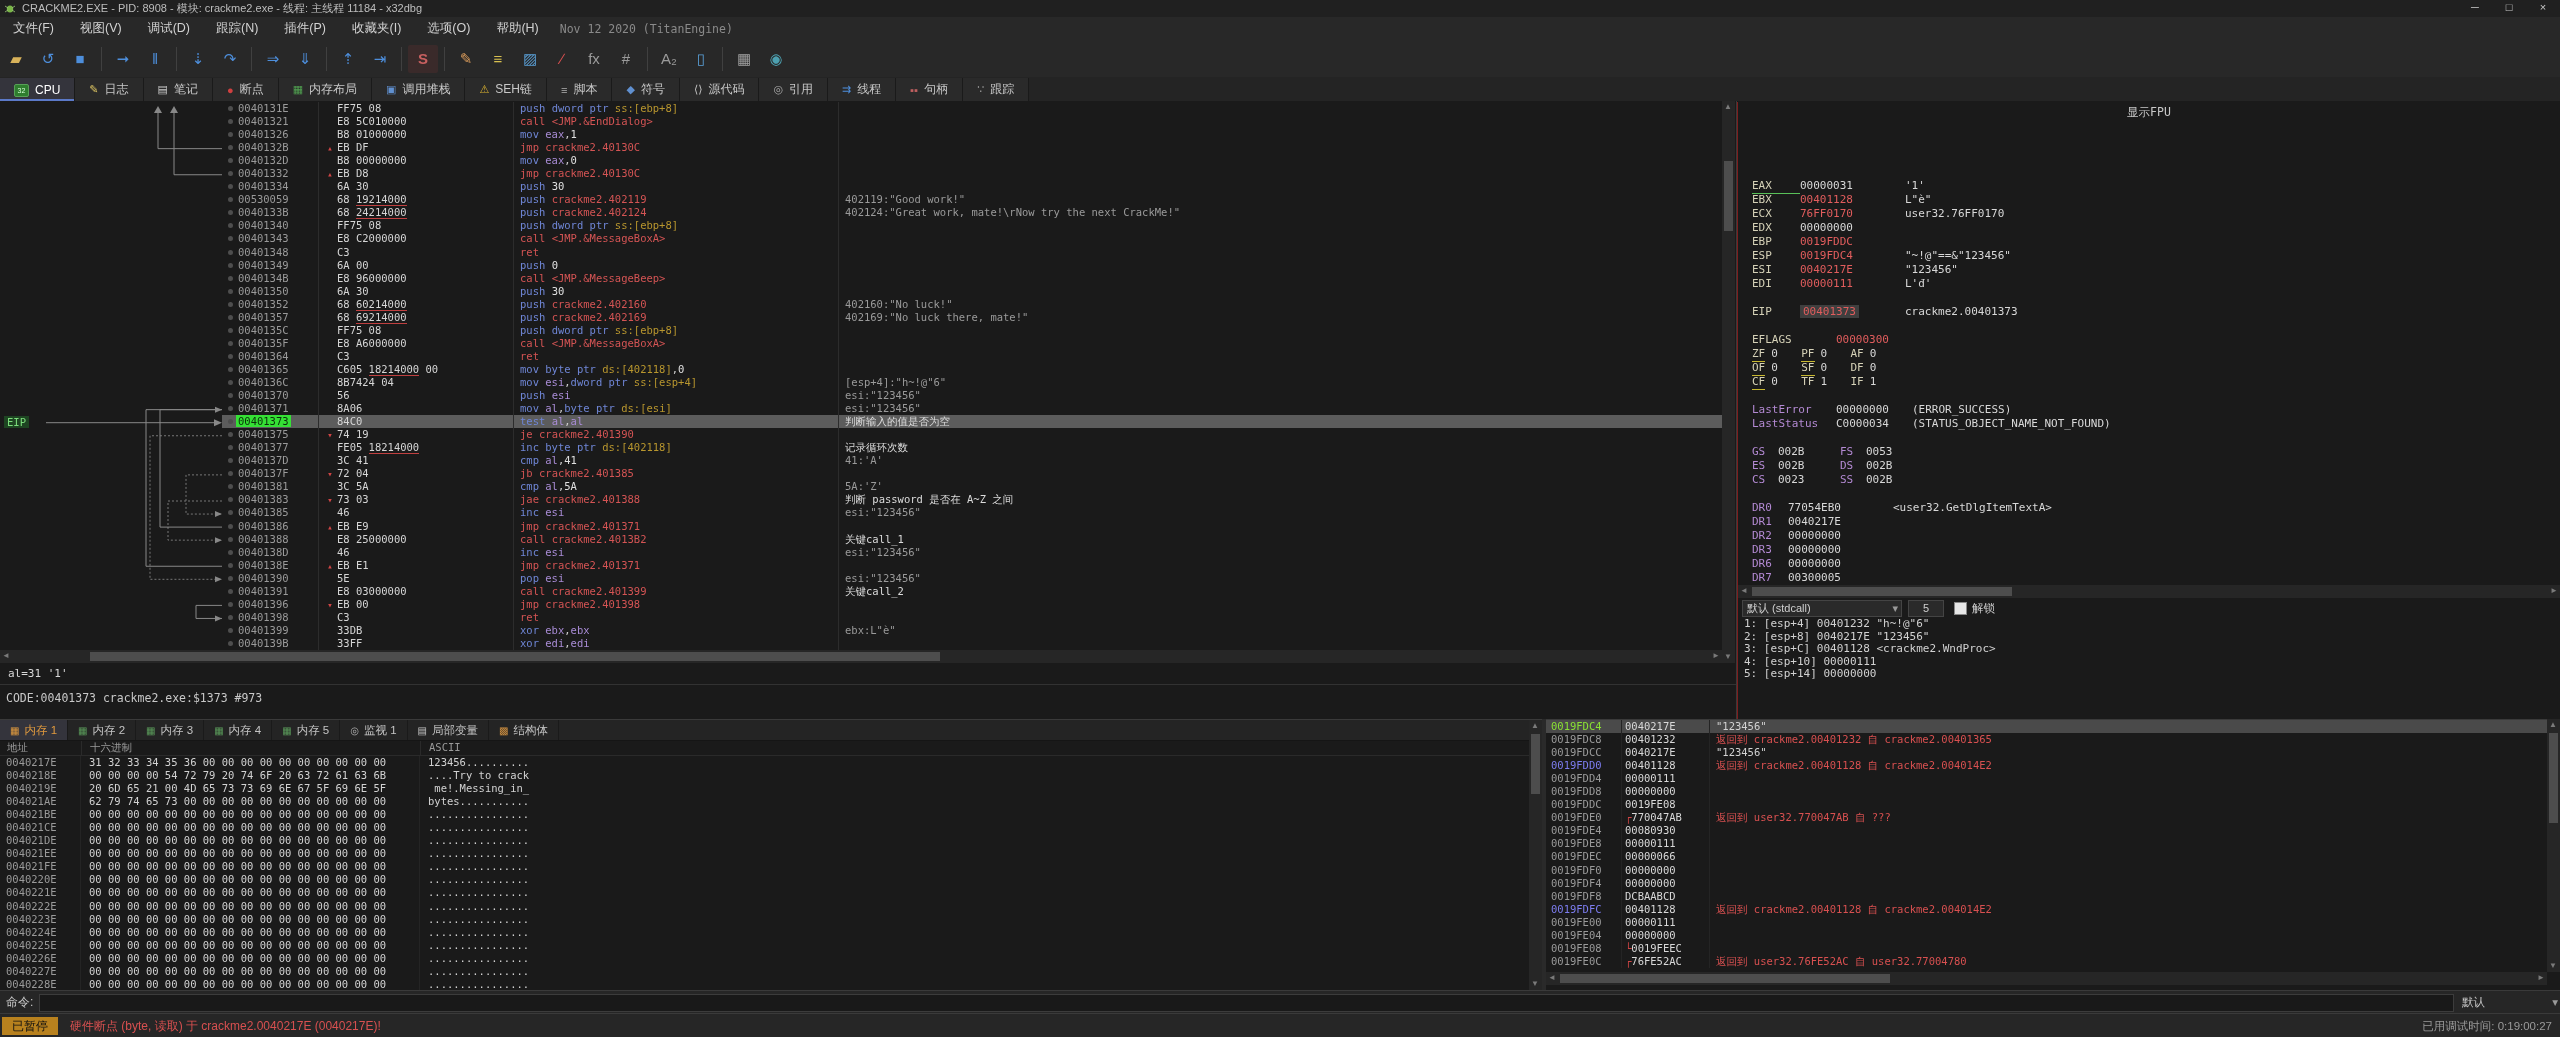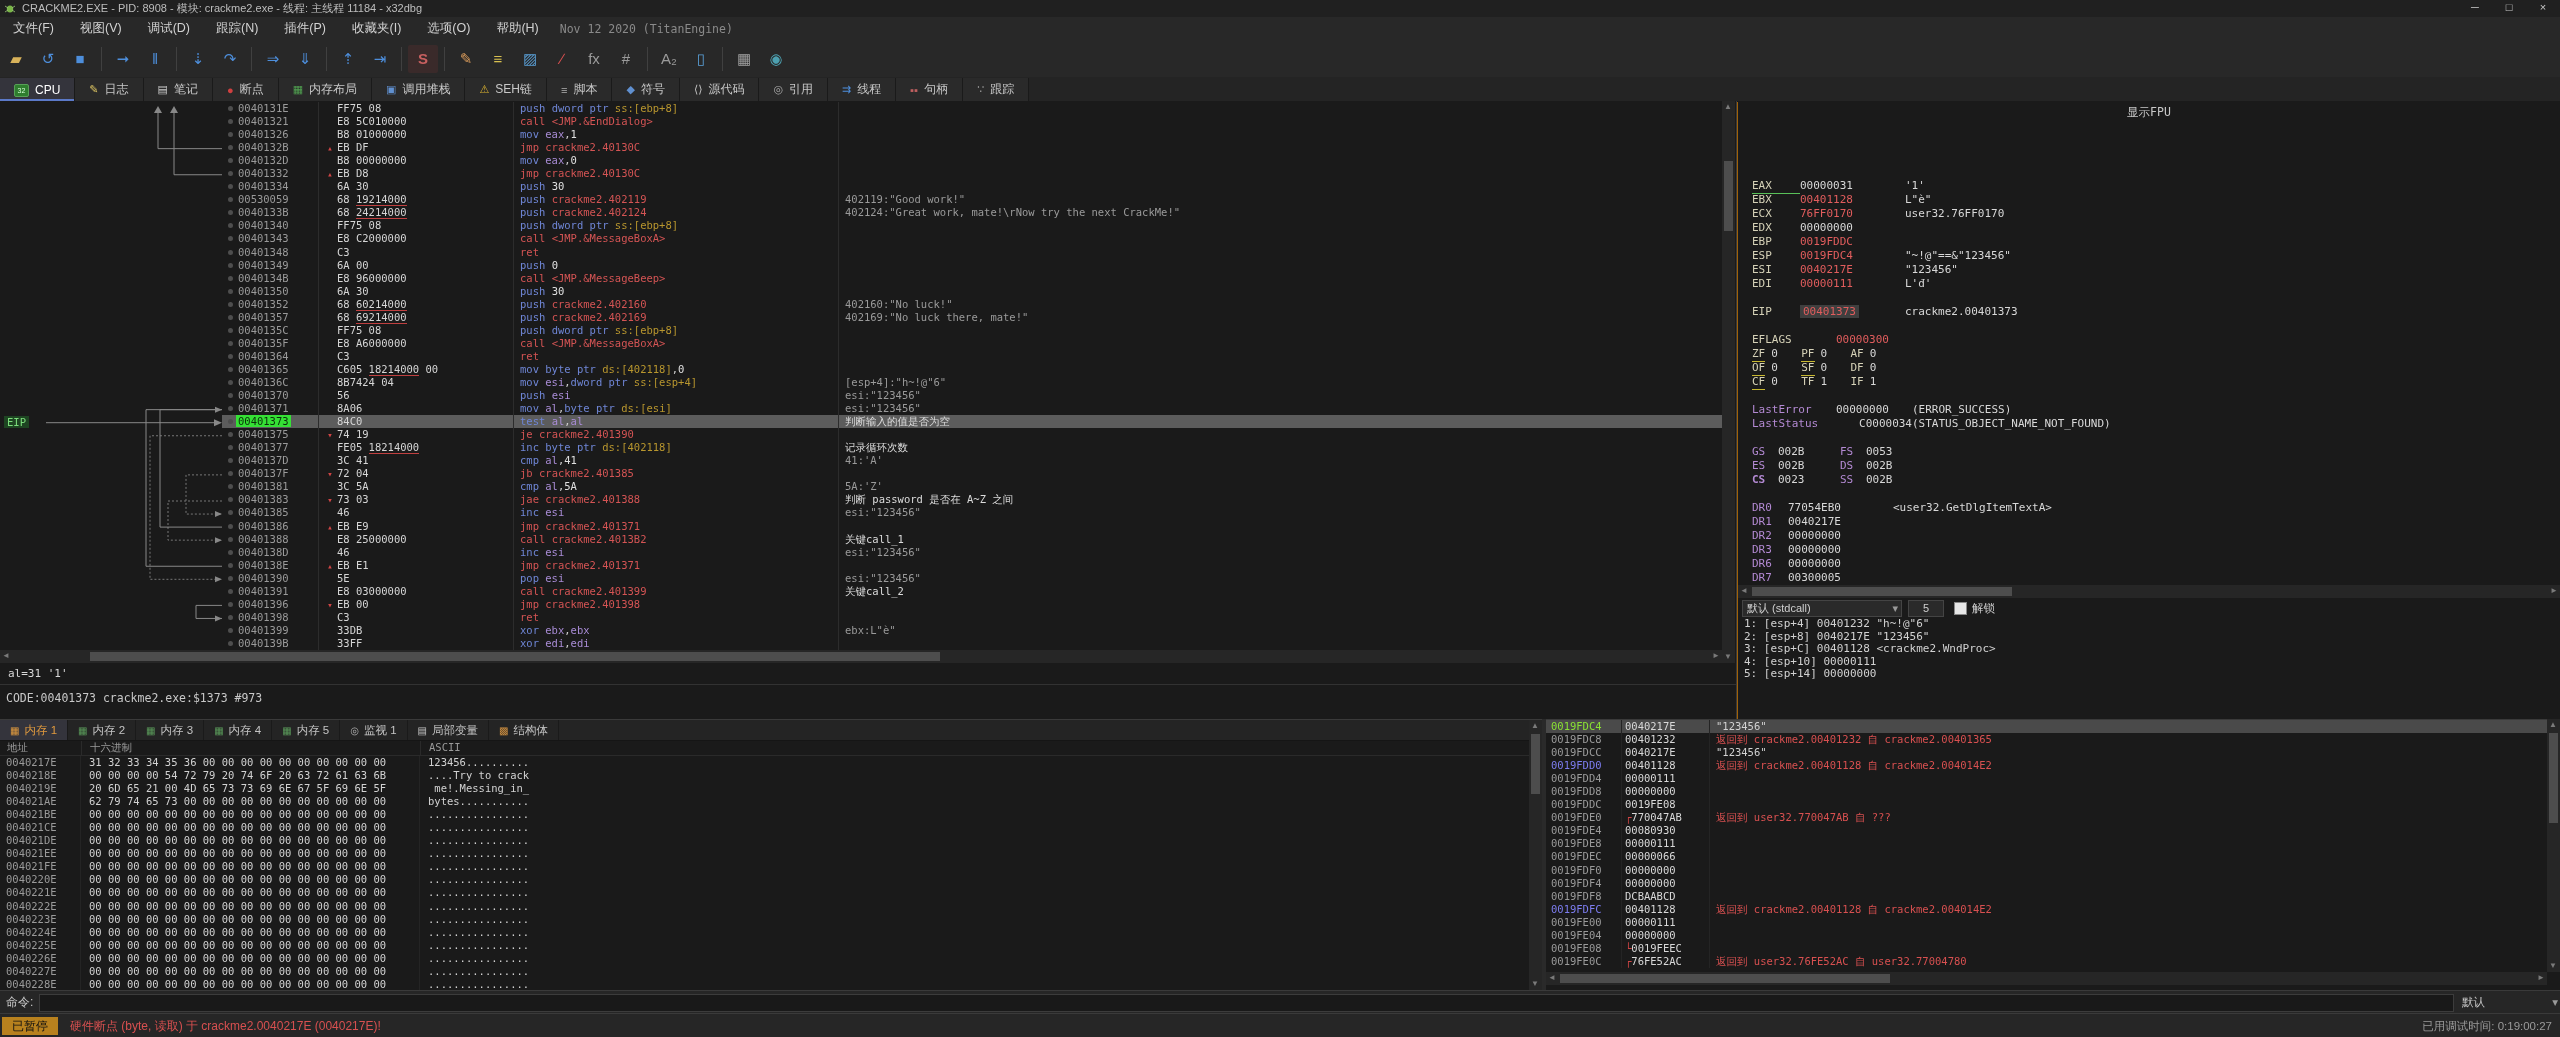--- a/index.html
+++ b/index.html
@@ -1,16 +1,16 @@
 <!DOCTYPE html>
 <html><head>
 <meta charset="utf-8">
 <style>
   html,body{margin:0;padding:0;background:#111;}
-  #root{position:relative;width:2560px;height:1037px;background:#a16207;overflow:hidden;
+  #root{position:relative;width:2560px;height:1037px;background:#7f1d1d;overflow:hidden;
         font-family:"Liberation Sans",sans-serif;color:#cfcfcf;}
 
   
   #titlebar{position:absolute;left:0;top:0;width:2560px;height:17px;background:#202020;
             display:flex;align-items:center;border-bottom:1px solid #161616;}
   #app-icon{width:12px;height:10px;margin:0 6px 0 4px;}
   #title-text{font-size:11px;color:#bdbdbd;}
   #win-controls{position:absolute;right:0;top:0;height:17px;display:flex;}
   .winbtn{width:34px;height:17px;text-align:center;line-height:15px;font-size:11px;color:#c8c8c8;}
 
@@ -696,25 +696,25 @@
         <div class="rline"><span class="rn ">EDI</span><span class="rv chg">00000111</span><span class="ra ">L'đ'</span></div>
         <div class="gap"></div>
         <div class="rline"><span class="rn">EIP</span><span class="rv"><span class="eipbox chg">00401373</span></span><span class="ra chg">crackme2.00401373</span></div>
         <div class="gap"></div>
         <div class="rline"><span class="rn" style="width:84px;">EFLAGS</span><span class="rv chg">00000300</span></div>
         <div class="rline"><span class="fn un-y">ZF</span><span class="fv">0</span><span class="fn un-y">PF</span><span class="fv">0</span><span class="fn ">AF</span><span class="fv">0</span></div>
         <div class="rline"><span class="fn un-y">OF</span><span class="fv">0</span><span class="fn un-y">SF</span><span class="fv">0</span><span class="fn ">DF</span><span class="fv">0</span></div>
         <div class="rline"><span class="fn un-y">CF</span><span class="fv">0</span><span class="fn ">TF</span><span class="fv">1</span><span class="fn ">IF</span><span class="fv">1</span></div>
         <div class="gap"></div>
         <div class="rline"><span class="rl" style="display:inline-block;width:84px;">LastError</span><span class="rv" style="min-width:76px;">00000000</span><span class="ra">(ERROR_SUCCESS)</span></div>
-        <div class="rline"><span class="rl" style="display:inline-block;width:84px;">LastStatus</span><span class="rv" style="min-width:76px;text-align:right;">C0000034</span><span class="ra">(STATUS_OBJECT_NAME_NOT_FOUND)</span></div>
+        <div class="rline"><span class="rl" style="display:inline-block;width:84px;">LastStatus</span><span class="rv" style="min-width:76px;">C0000034</span><span class="ra">(STATUS_OBJECT_NAME_NOT_FOUND)</span></div>
         <div class="gap"></div>
         <div class="rline"><span class="rl" style="display:inline-block;width:26px;">GS</span><span class="fv" style="width:62px;">002B</span><span class="rl" style="display:inline-block;width:26px;">FS</span><span class="fv" style="width:62px;">0053</span></div>
         <div class="rline"><span class="rl" style="display:inline-block;width:26px;">ES</span><span class="fv" style="width:62px;">002B</span><span class="rl" style="display:inline-block;width:26px;">DS</span><span class="fv" style="width:62px;">002B</span></div>
-        <div class="rline"><span class="rl" style="display:inline-block;width:26px;font-weight:bold;">CS</span><span class="fv" style="width:62px;">0023</span><span class="rl" style="display:inline-block;width:26px;">SS</span><span class="fv" style="width:62px;">002B</span></div>
+        <div class="rline"><span class="rl" style="display:inline-block;width:26px;">CS</span><span class="fv" style="width:62px;">0023</span><span class="rl" style="display:inline-block;width:26px;">SS</span><span class="fv" style="width:62px;">002B</span></div>
         <div class="gap"></div>
         <div class="rline"><span class="rl" style="display:inline-block;width:36px;">DR0</span><span class="rv">77054EB0</span><span class="ra chg">&lt;user32.GetDlgItemTextA&gt;</span></div>
         <div class="rline"><span class="rl" style="display:inline-block;width:36px;">DR1</span><span class="rv">0040217E</span><span class="ra chg"></span></div>
         <div class="rline"><span class="rl" style="display:inline-block;width:36px;">DR2</span><span class="rv">00000000</span><span class="ra chg"></span></div>
         <div class="rline"><span class="rl" style="display:inline-block;width:36px;">DR3</span><span class="rv">00000000</span><span class="ra chg"></span></div>
         <div class="rline"><span class="rl" style="display:inline-block;width:36px;">DR6</span><span class="rv">00000000</span><span class="ra chg"></span></div>
         <div class="rline"><span class="rl" style="display:inline-block;width:36px;">DR7</span><span class="rv">00300005</span><span class="ra chg"></span></div>
       </div>
   </div>
   <div id="reg-hsb" class="sb">

